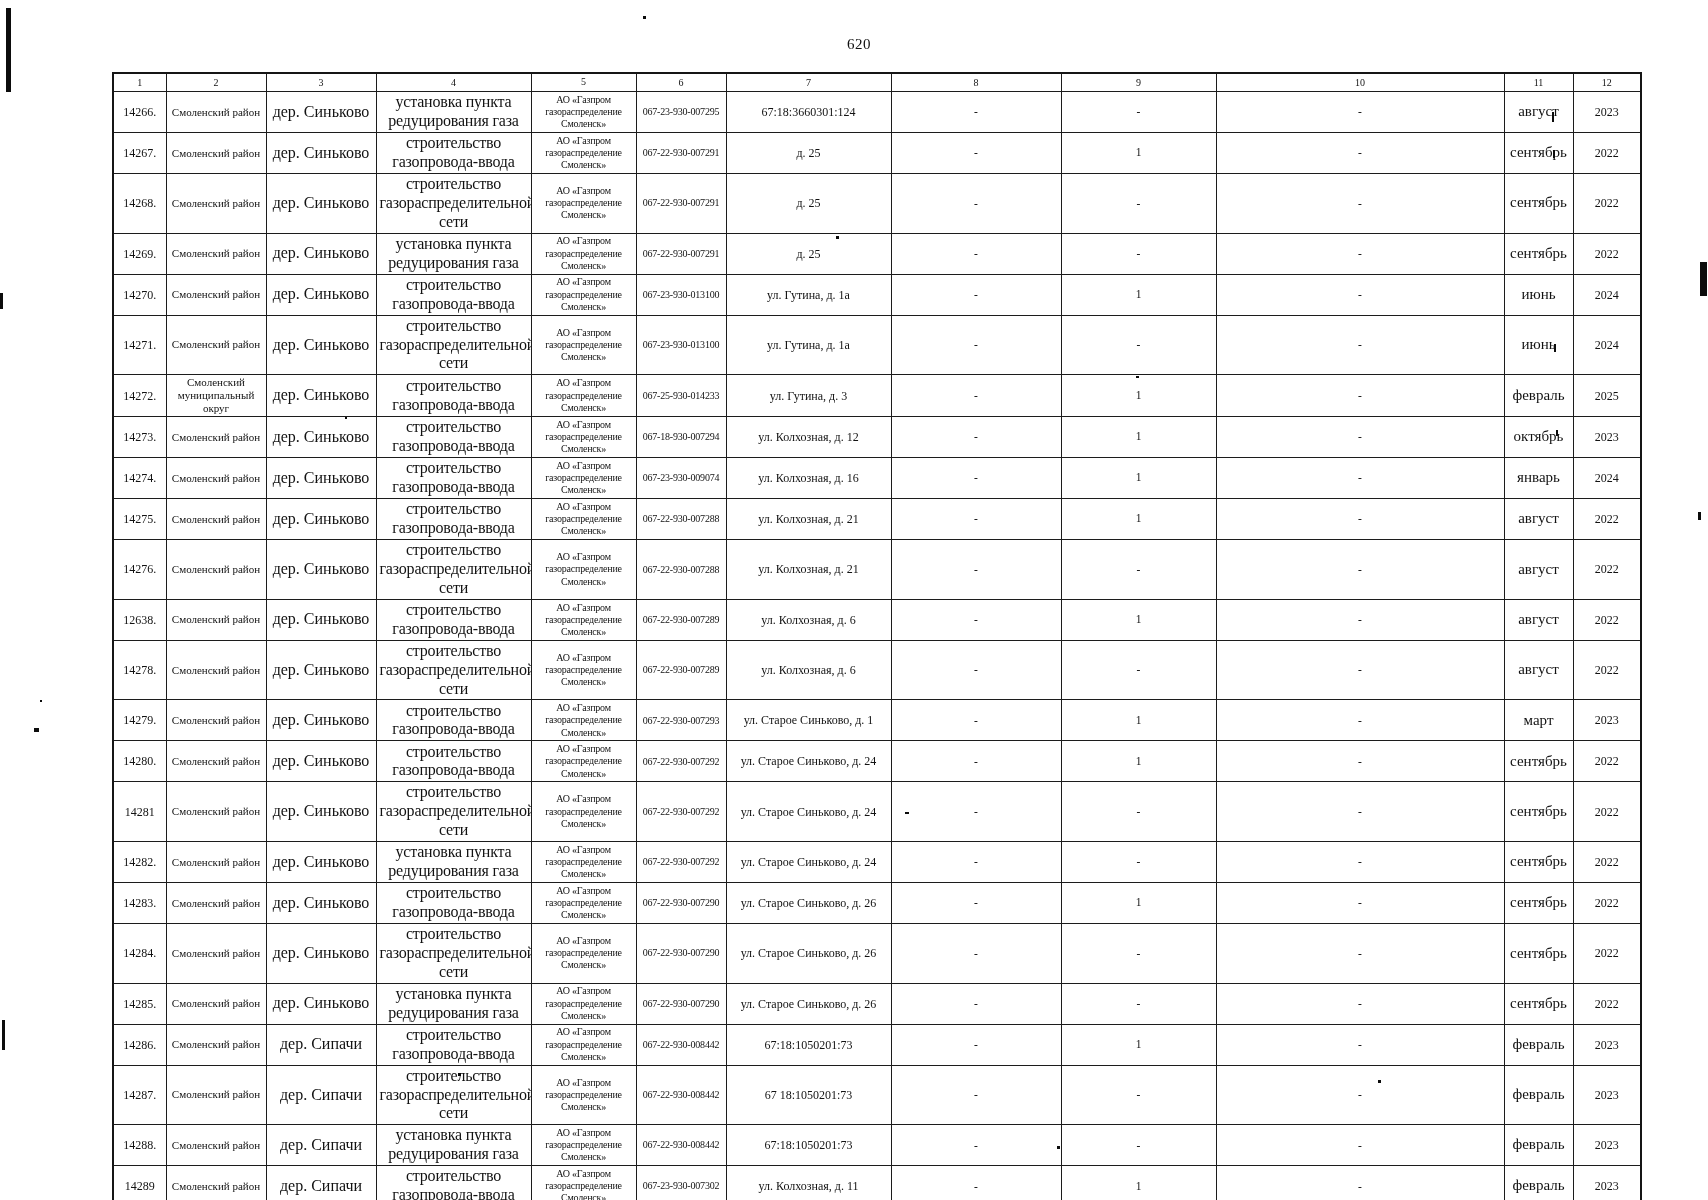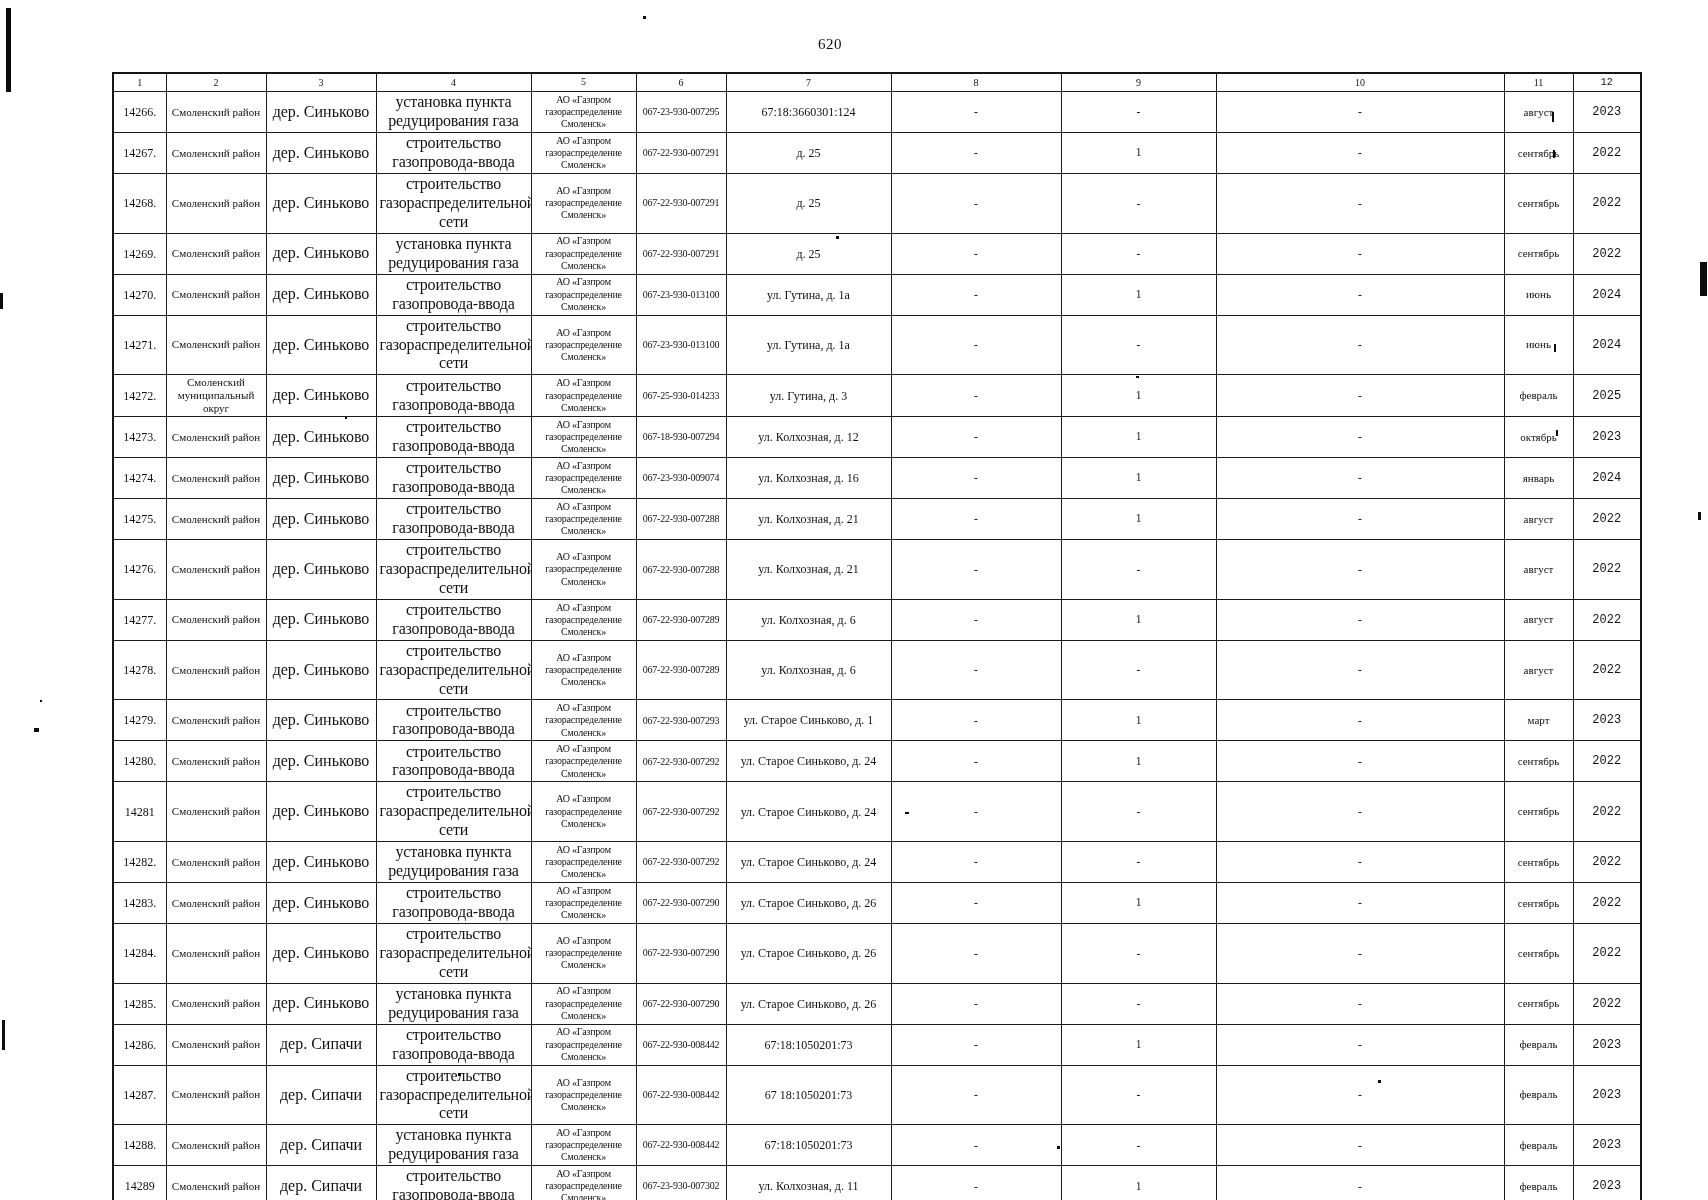--- a/index.html
+++ b/index.html
@@ -3,21 +3,21 @@
 <meta charset="utf-8">
 <style>
   html,body{margin:0;padding:0;}
   body{
     width:1708px;height:1200px;position:relative;overflow:hidden;
     background:#ffffff;color:#141414;
     font-family:"Liberation Serif", serif;
   }
   .page-number{
     position:absolute;top:36px;left:0;width:1660px;text-align:center;
-    font-size:15px;letter-spacing:.5px;color:#111;
+    font-size:15px;letter-spacing:.5px;color:#111;padding-left:29px;
   }
   table.registry{
     position:absolute;left:112px;top:72px;width:1528px;
     border-collapse:collapse;table-layout:fixed;
     border:2.4px solid #151515;
   }
   table.registry td{
     border:1.6px solid #1c1c1c;
     text-align:center;vertical-align:middle;
     padding:1px 3px;overflow:hidden;
@@ -26,22 +26,22 @@
   thead td.hcell{height:17px;font-size:10px;padding:0 2px;}
   tbody td{height:38px;font-size:11.5px;line-height:1.18;}
   td.c0{font-size:12px;}
   td.c1{font-size:11px;}
   td.c2{font-size:16px;}
   td.c3{font-size:16px;letter-spacing:-0.2px;}
   td.c4{font-size:10px;line-height:1.22;letter-spacing:-0.2px;}
   td.c5{font-size:10px;white-space:nowrap;letter-spacing:-0.2px;}
   td.c6{font-size:12px;}
   td.c7,td.c8,td.c9{font-size:11.5px;}
-  td.c10{font-size:11px;}
-  td.c11{font-size:12px;font-family:Liberation Mono, monospace;}
+  td.c10{font-size:15px;}
+  td.c11{font-size:12px;}
   .artifact{position:absolute;background:#0c0c0c;}
 </style>
 </head>
 <body>
 
 <div class="page-number">620</div>
 
 <table class="registry">
   <colgroup>
     <col style="width:53px">
@@ -266,21 +266,21 @@
         </td>
         <td class="cell c5">067-22-930-007288</td>
         <td class="cell c6">ул. Колхозная, д. 21</td>
         <td class="cell c7">-</td>
         <td class="cell c8">-</td>
         <td class="cell c9">-</td>
         <td class="cell c10">август</td>
         <td class="cell c11">2022</td>
       </tr>
       <tr>
-        <td class="cell c0">14277.</td>
+        <td class="cell c0">12638.</td>
         <td class="cell c1">Смоленский район</td>
         <td class="cell c2">дер. Синьково</td>
         <td class="cell c3">строительство газопровода-ввода</td>
         <td class="cell c4">
           <div>АО «Газпром</div>
           <div>газораспределение</div>
           <div>Смоленск»</div>
         </td>
         <td class="cell c5">067-22-930-007289</td>
         <td class="cell c6">ул. Колхозная, д. 6</td>

